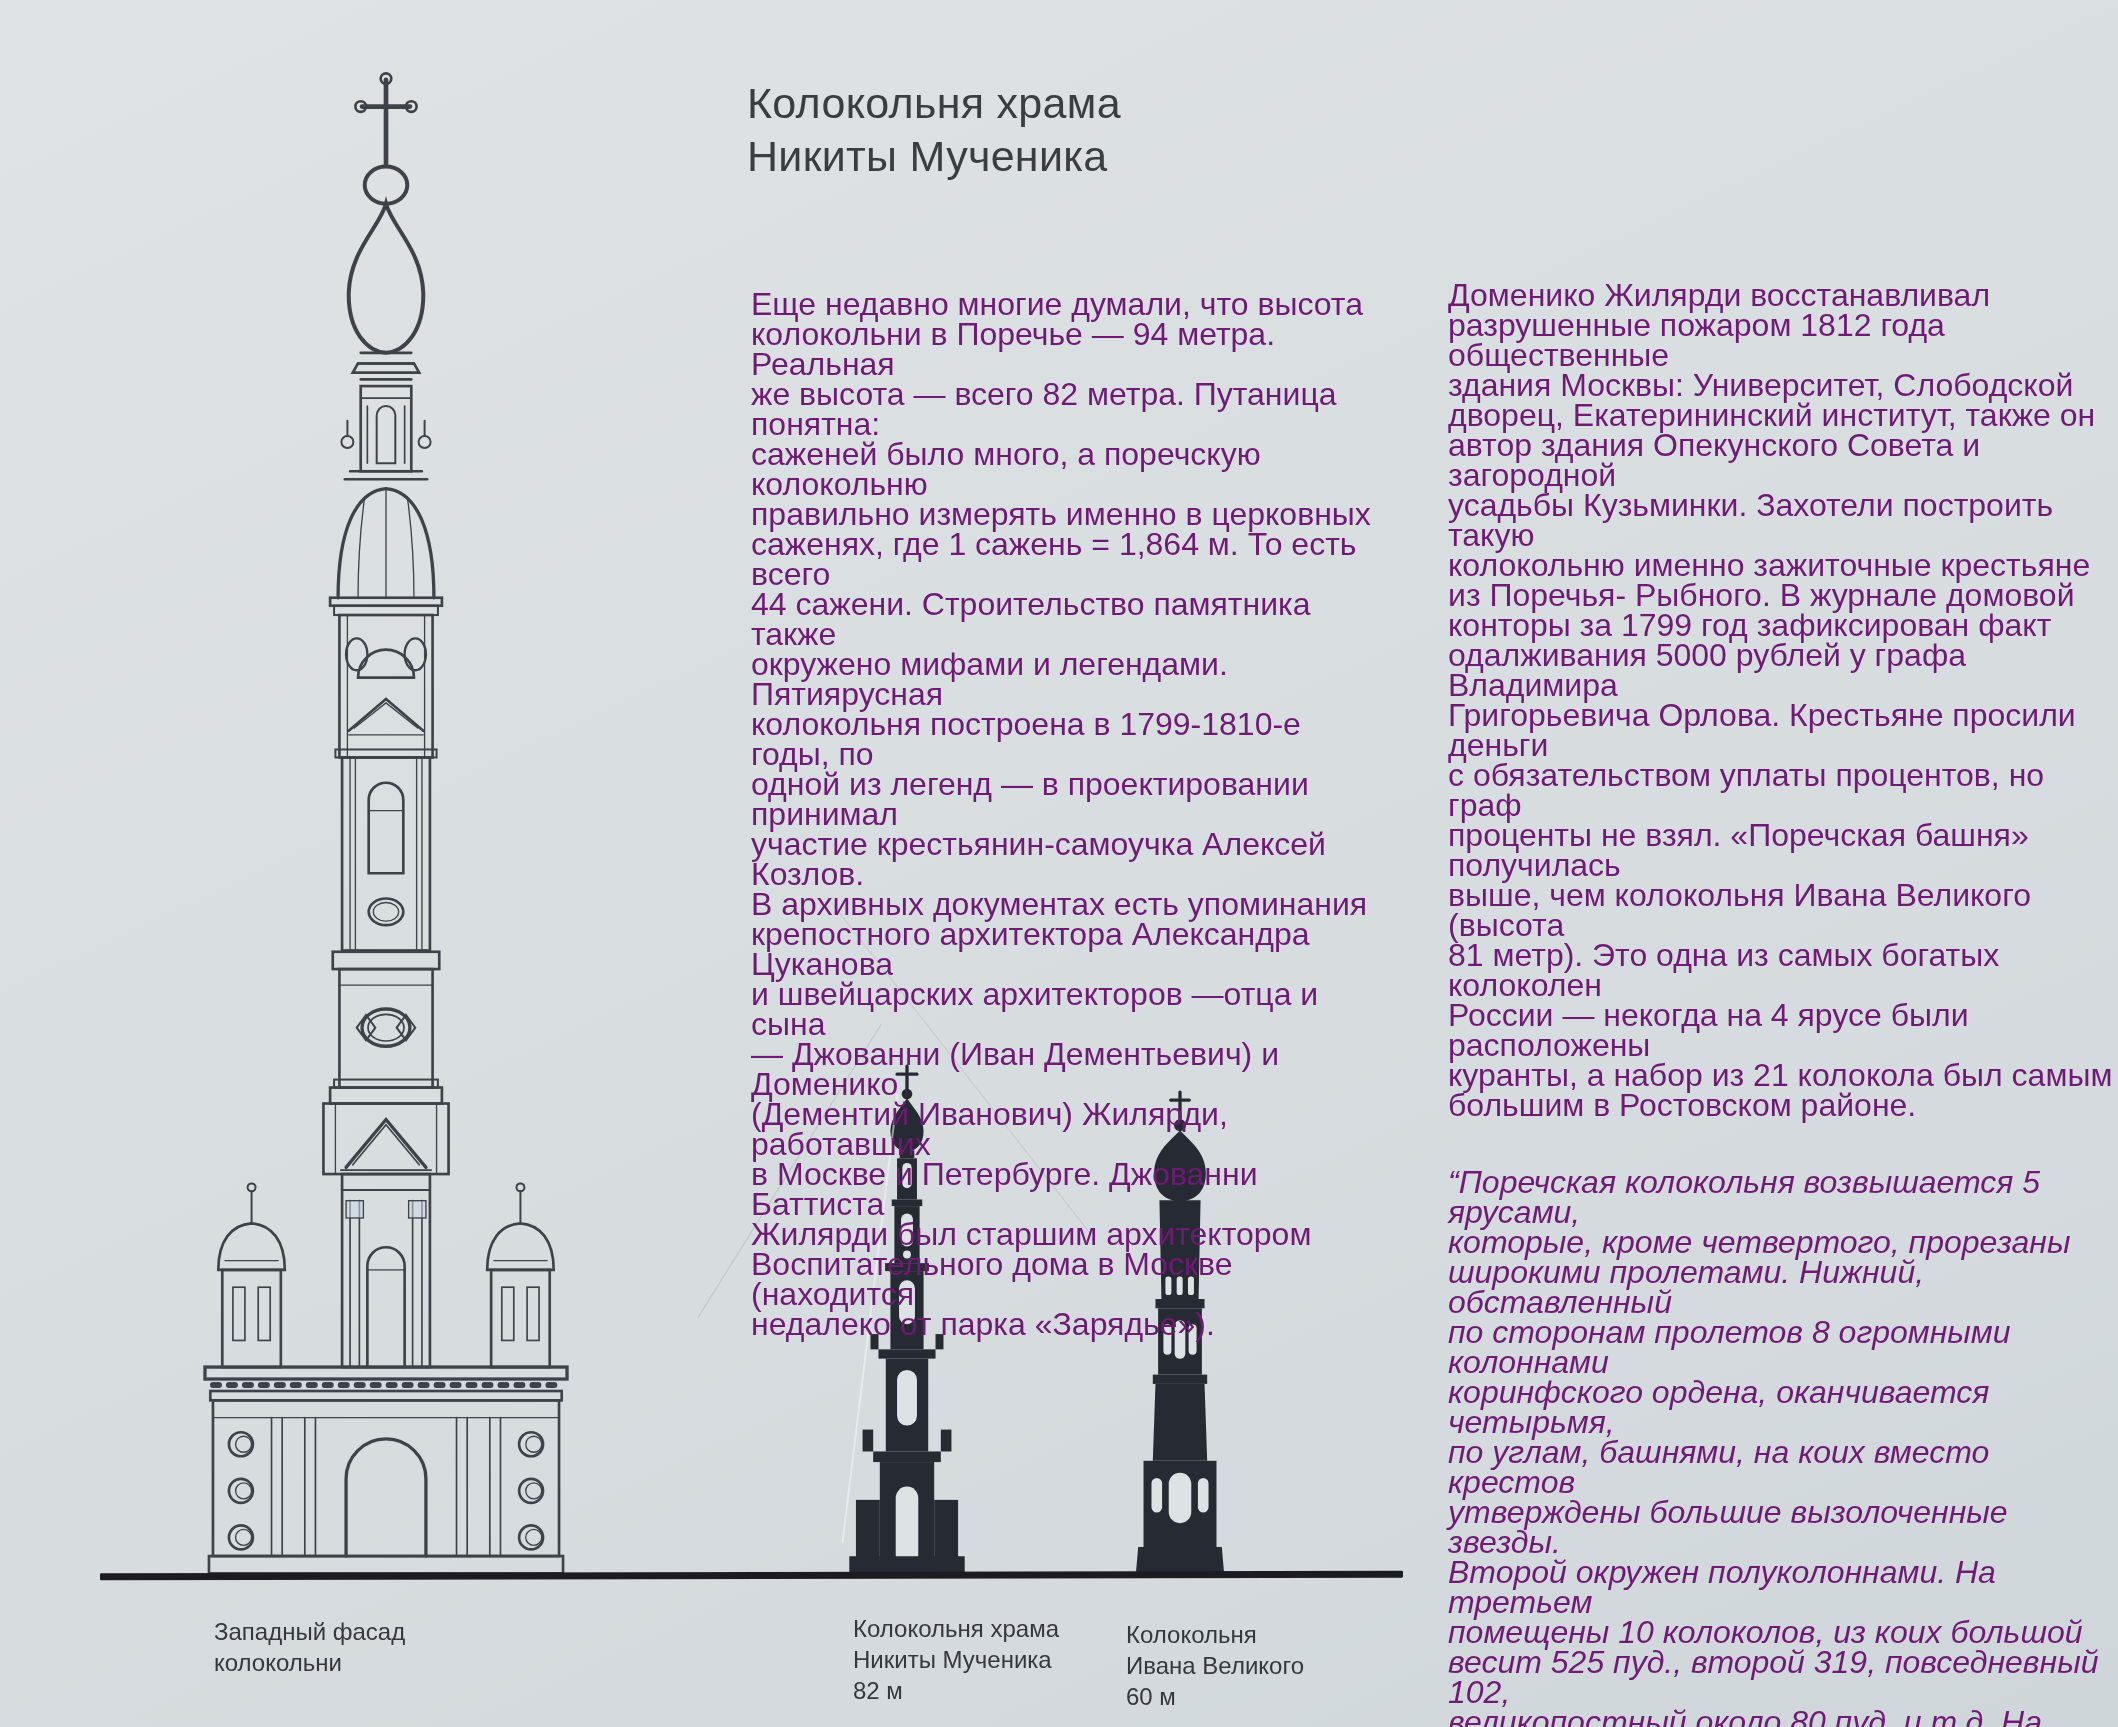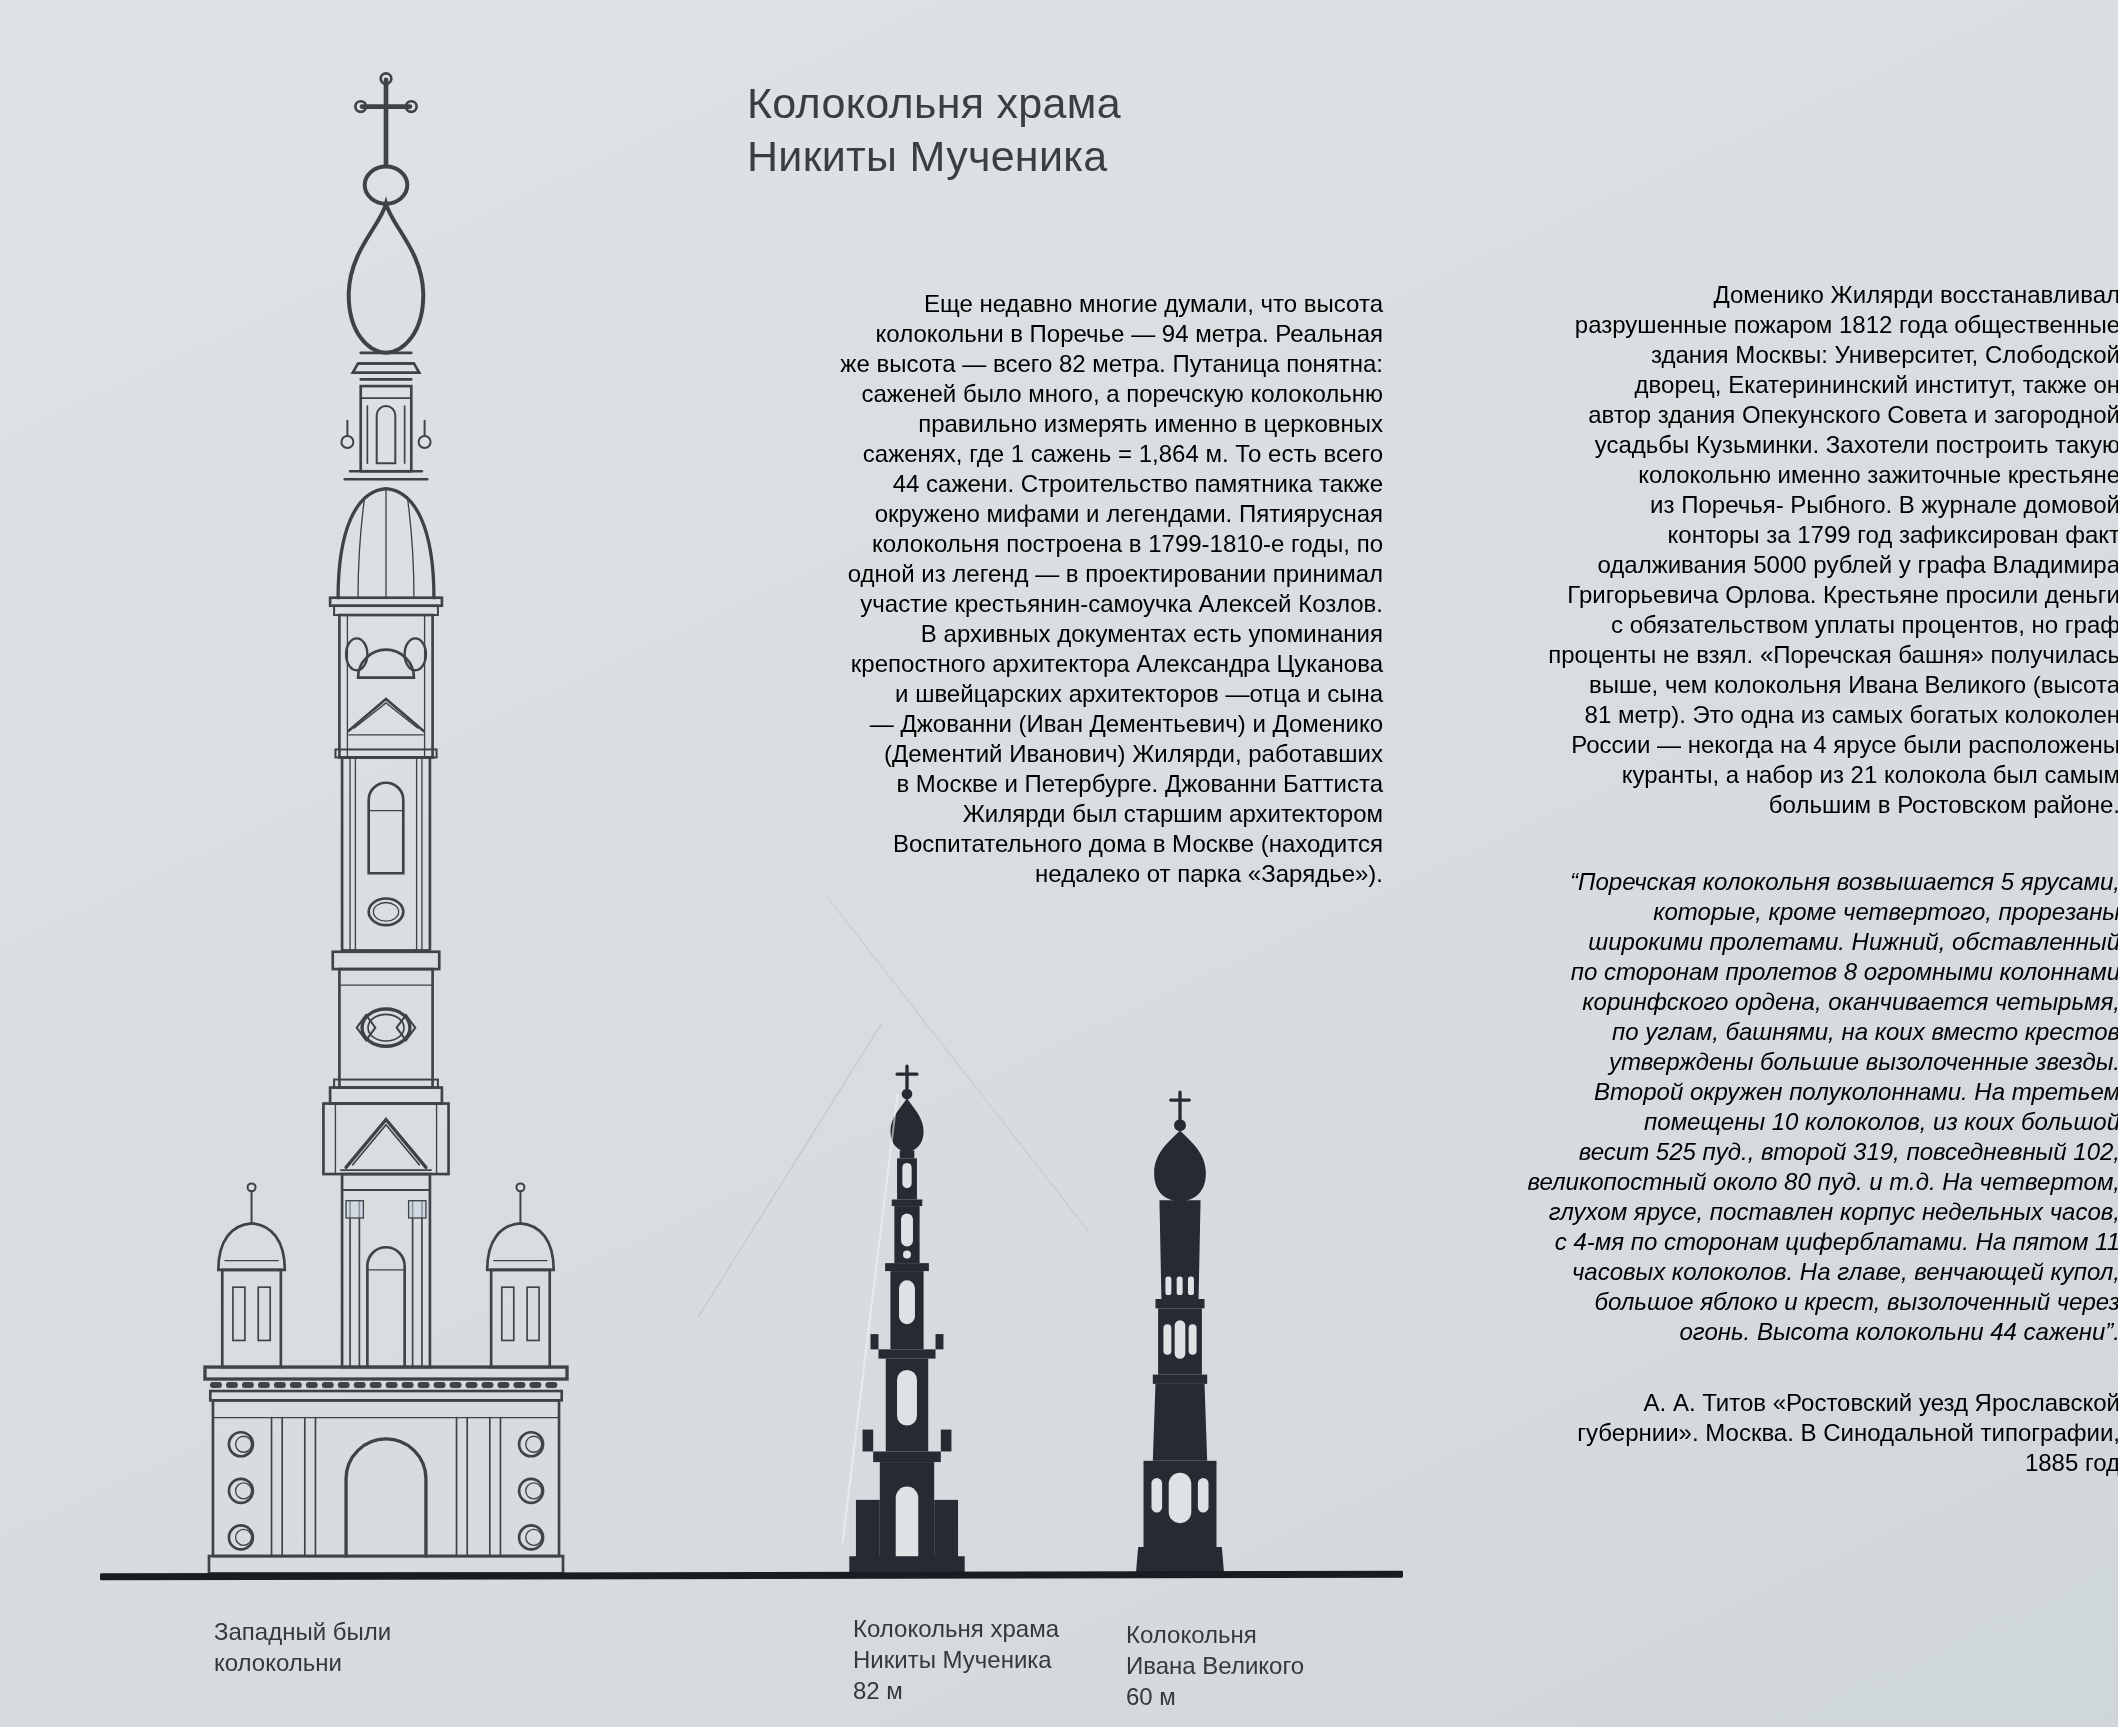--- a/index.html
+++ b/index.html
@@ -9,21 +9,21 @@
     font-family:"Liberation Sans",sans-serif;
     color:#2d3033;
   }
   .abs{position:absolute;}
   .pre{white-space:pre-line;}
   
   .title-block{left:747px;top:77px;}
   .title{font-size:43px;line-height:53px;color:#3a3e42;letter-spacing:0.3px;}
   .years{margin-top:14.6px;font-size:36px;line-height:40px;color:#a5abb0;letter-spacing:0.7px;}
   
-  .col{font-size:24px;line-height:30px;color:#000000;text-align:right;}
+  .col{font-size:32px;line-height:30px;color:#701a75;}
   .col1{left:751px;top:289px;width:632px;}
   .col2{left:1448px;top:280px;width:672px;}
   .col p{margin:0;}
   .quote{margin-top:47px !important;font-style:italic;}
   .attrib{margin-top:41px !important;}
   
   .cap{font-size:24px;line-height:31px;color:#35383c;}
   .cap-facade{left:214px;top:1616px;}
   .cap-nikita{left:853px;top:1613px;}
   .cap-ivan{left:1126px;top:1619px;}
@@ -287,21 +287,21 @@
 глухом ярусе, поставлен корпус недельных часов,
 с 4-мя по сторонам циферблатами. На пятом 11
 часовых колоколов. На главе, венчающей купол,
 большое яблоко и крест, вызолоченный через
 огонь. Высота колокольни 44 сажени”.</p>
   <p class="pre attrib">А. А. Титов «Ростовский уезд Ярославской
 губернии». Москва. В Синодальной типографии,
 1885 год</p>
 </div>
 
-<div class="abs cap cap-facade pre">Западный были
+<div class="abs cap cap-facade pre">Западный фасад
 колокольни</div>
 <div class="abs cap cap-nikita pre">Колокольня храма
 Никиты Мученика
 82 м</div>
 <div class="abs cap cap-ivan pre">Колокольня
 Ивана Великого
 60 м</div>
 
 
 </body></html>

